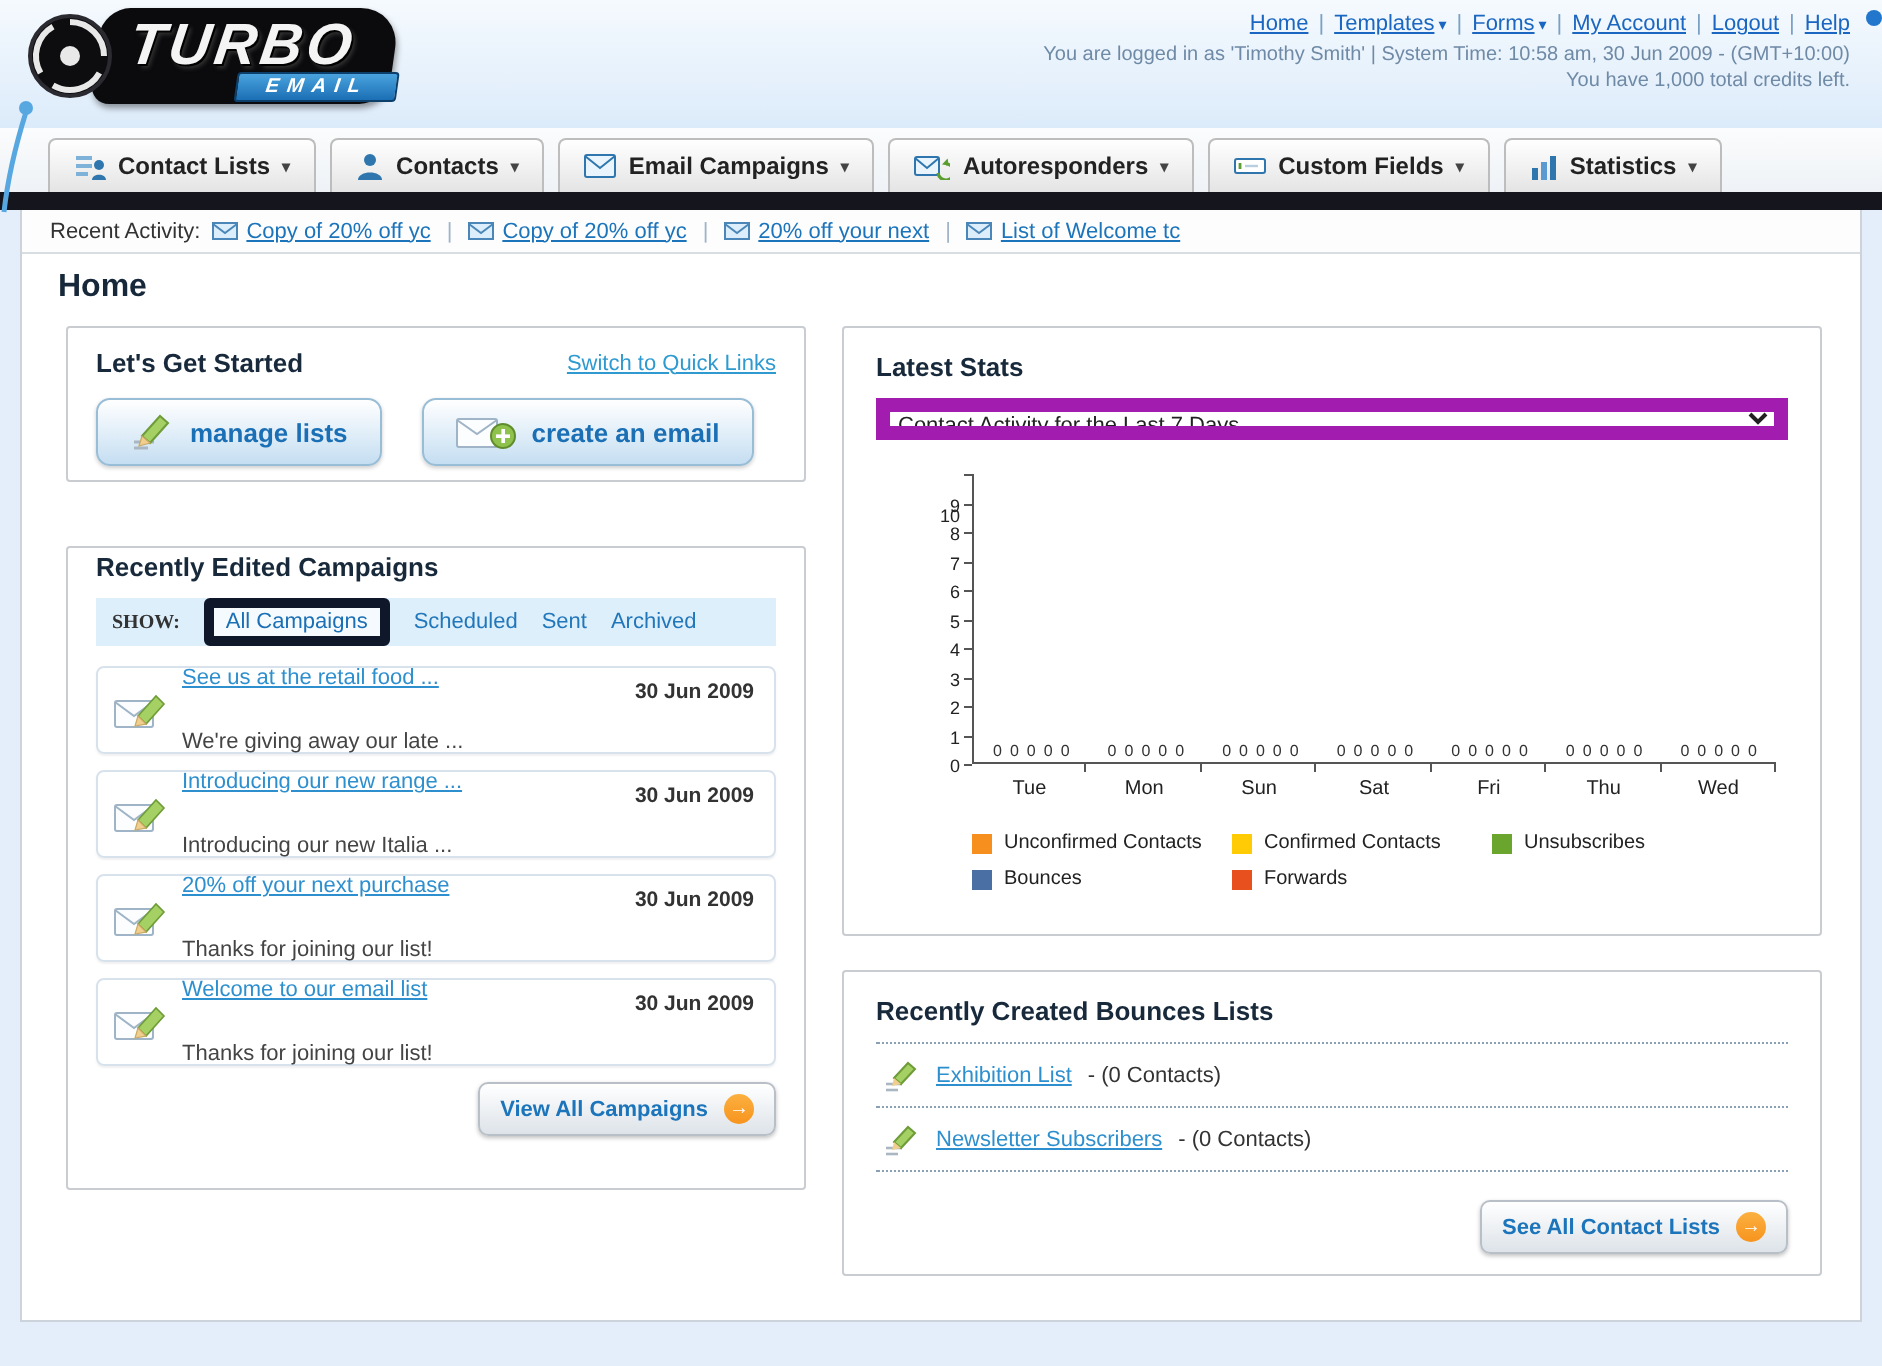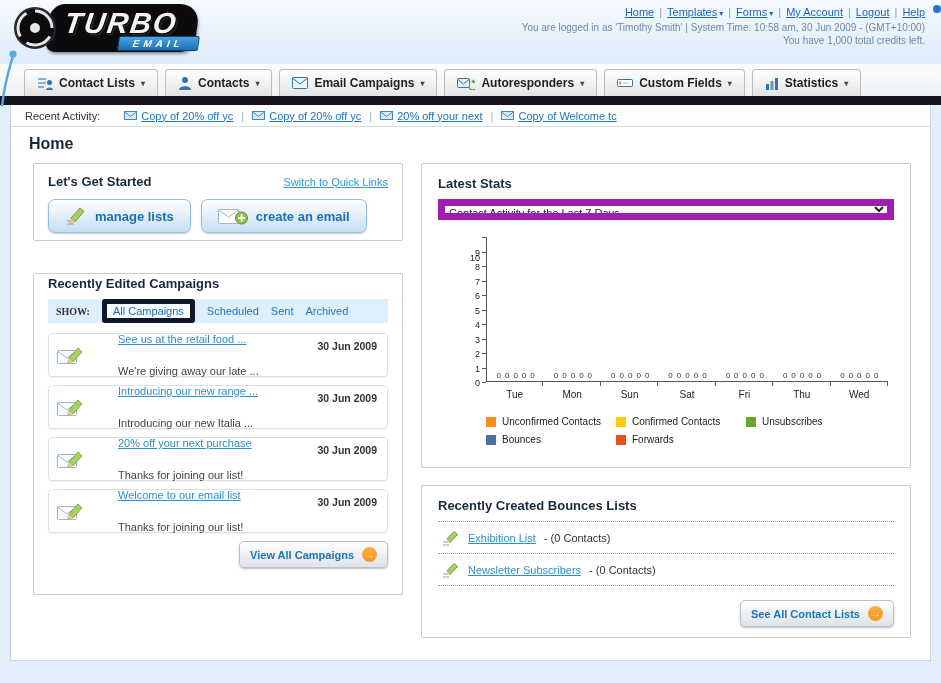--- a/index.html
+++ b/index.html
@@ -41,52 +41,52 @@
              border-radius:4px 4px 0 0; font-size:12px; font-weight:bold; color:#222; cursor:pointer; }
   .nav-tab .caret { font-size:8px; color:#444; }
   .darkbar { position:absolute; top:96px; left:0; width:941px; height:9px; background:#15151d; }
 
   
   .frame { position:absolute; top:105px; left:10px; width:921px; height:556px;
            background:#fff; border:1px solid #ccd3da; border-top:none; }
 
   .activity-bar { height:22px; border-bottom:1px solid #d8dde2; display:flex; align-items:center;
                   padding-left:14px; font-size:11px; background:#fdfdfe; }
-  .activity-label { color:#333; margin-right:24px;text-align:center; }
+  .activity-label { color:#333; margin-right:6px;text-align:center; }
   .activity-item { display:inline-flex; align-items:center; gap:4px; }
   .activity-item a { color:#1c74bb; text-decoration:underline; cursor:pointer; }
   .activity-sep { color:#9fb4c6; margin:0 8px; }
 
   .page-title { position:absolute; left:18px; top:30px; font-size:16px; font-weight:bold; color:#16283a; }
 
   .box { position:absolute; background:#fff; border:1px solid #c9ccd0; border-radius:2px; }
   .box h2 { font-size:13px; font-weight:bold; color:#17293a; }
 
   
   .get-started { left:22px; top:58px; width:370px; height:78px; padding:10px 14px; }
   .gs-head { display:flex; justify-content:space-between; align-items:center; }
   .quick-link { font-size:11px; color:#2e9ad0; text-decoration:underline; cursor:pointer; }
-  .gs-buttons { display:flex; gap:10px; margin-top:10px; }
+  .gs-buttons { display:flex; gap:20px; margin-top:10px; }
   .blue-btn { display:inline-flex; align-items:center; gap:8px; padding:6px 16px;
               background:linear-gradient(#ffffff,#c5def2); border:1px solid #98bdd6; border-radius:7px;
               font-size:13px; font-weight:bold; color:#1b6fb5; cursor:pointer;
               box-shadow:0 1px 2px rgba(0,0,0,.2); }
 
   
   .campaigns { left:22px; top:168px; width:370px; height:322px; padding:2px 14px; }
   .camp-tabs { background:#ddeffb; height:24px; display:flex; align-items:center; gap:12px;
                margin-top:8px; padding:0 8px; font-size:11px; }
   .show-label { font-size:10px; font-weight:bold; color:#333;font-family:Liberation Serif, serif; }
   .camp-tab { color:#2277bb; cursor:pointer; text-decoration:none; }
   .camp-tab.selected { background:#f4fafe; border:5px solid #0f172a; border-radius:3px;
                        padding:1px 6px; font-weight:normal; color:#1b6fb5; }
   .camp-list { margin-top:10px; }
   .camp-item { position:relative; height:44px; border:1px solid #d7e2ec; border-radius:4px;
                margin-bottom:8px; display:flex; align-items:center; padding:0 10px 0 8px;
-               box-shadow:0 1px 1px rgba(0,0,0,.06);gap:27px; }
+               box-shadow:0 1px 1px rgba(0,0,0,.06); }
   .camp-text { margin-left:8px; }
   .camp-title { font-size:11px; color:#2e8fce; text-decoration:underline; cursor:pointer; display:block; }
   .camp-sub { font-size:11px; color:#444; margin-top:20px; display:block; }
   .camp-date { position:absolute; right:10px; top:6px; font-size:10.5px; color:#333;font-weight:bold; }
   .btn-row { text-align:right; margin-top:4px; }
   .pill-btn { display:inline-flex; align-items:center; gap:8px; padding:5px 10px;
               background:linear-gradient(#ffffff,#dde3e9); border:1px solid #b8bfc6; border-radius:5px;
               font-size:11px; font-weight:bold; color:#1c74bb; cursor:pointer;
               box-shadow:0 1px 2px rgba(0,0,0,.25); }
   .arrow-circle { width:15px; height:15px; border-radius:50%; text-align:center; line-height:15px;
@@ -241,21 +241,21 @@
             <path d="M0.5 1 L6.5 5.5 L12.5 1" fill="none" stroke="#4a86b8"></path>
           </svg>
         <a>20% off your next</a>
       </span>
       <span class="activity-sep">|</span>
       <span class="activity-item">
         <svg width="13" height="9" viewBox="0 0 13 9">
             <rect x="0.5" y="0.5" width="12" height="8" fill="#dceefb" stroke="#4a86b8"></rect>
             <path d="M0.5 1 L6.5 5.5 L12.5 1" fill="none" stroke="#4a86b8"></path>
           </svg>
-        <a>Copy of Welcome tc</a>
+        <a>List of Welcome tc</a>
       </span>
     </div>
 
     <h1 class="page-title">Home</h1>
 
     <div class="box get-started">
       <div class="gs-head">
         <h2>Let's Get Started</h2>
         <a class="quick-link">Switch to Quick Links</a>
       </div>

